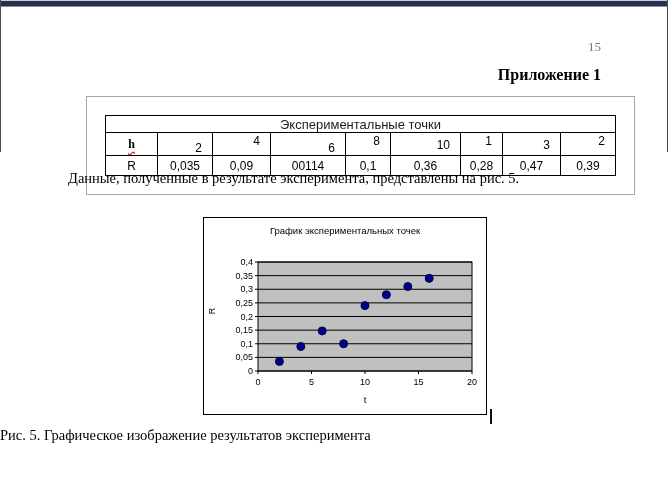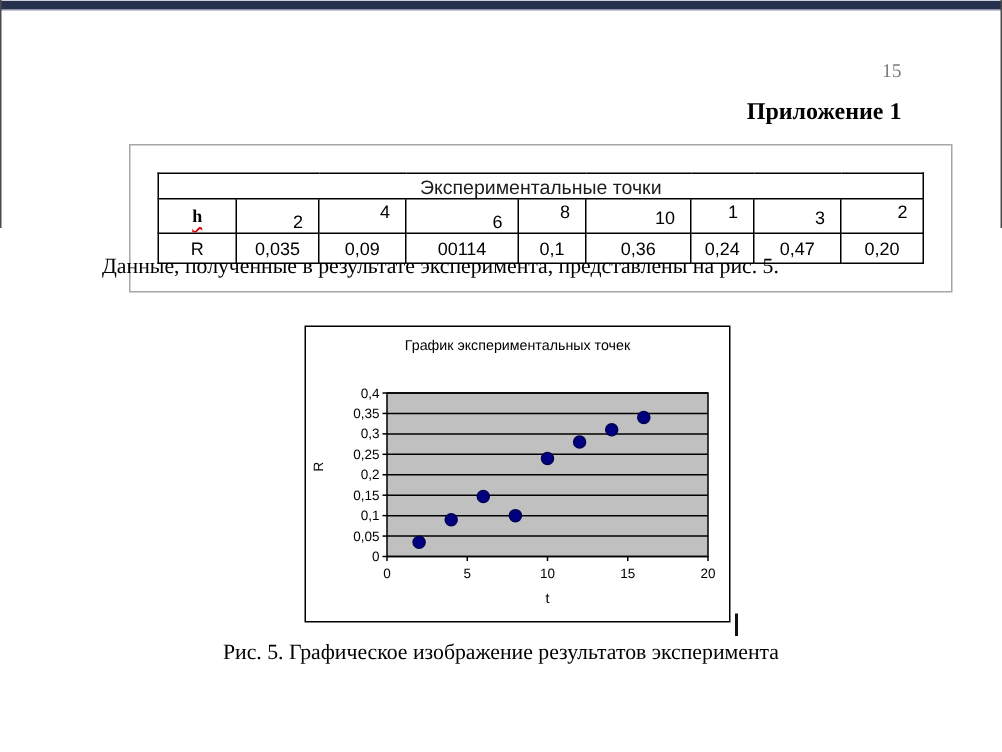--- a/index.html
+++ b/index.html
@@ -40,21 +40,21 @@
   .chart-box { position:absolute; left:203px; top:217px; width:284px; height:198px;
     background:#fff; border:1px solid #000; font-family:"Liberation Sans", sans-serif;padding-left:19px; }
   .chart-title { position:absolute; top:7px; left:0; width:100%; text-align:center;
     font-size:9.5px; color:#000; }
   .plot-svg { position:absolute; left:0; top:0; }
   .x-axis-title { position:absolute; left:54px; top:176px; width:214px; text-align:center; font-size:9.5px; }
   .y-axis-title { position:absolute; left:2px; top:86px; width:16px; height:14px;
     text-align:center; font-size:9px; transform:rotate(-90deg); }
 
   .text-caret { position:absolute; left:490px; top:409px; width:2px; height:15px; background:#111; }
-  .figure-caption { position:absolute; left:0; top:427px; width:668px; text-align:center; font-size:14.5px;font-family:Liberation Serif, serif; }
+  .figure-caption { position:absolute; left:0; top:427px; width:668px; font-size:14.5px;font-family:Liberation Serif, serif; }
 </style>
 </head>
 <body>
 
 <div class="top-edge"></div>
 <div class="side-edge left"></div>
 <div class="side-edge right"></div>
 
 <div class="page-number">15</div>
 <div class="appendix-heading">Приложение 1</div>
@@ -87,23 +87,23 @@
       <td class="va-mid">3</td>
       <td class="va-top">2</td>
     </tr>
     <tr class="row-r">
       <td class="lab lab-r">R</td>
       <td>0,035</td>
       <td>0,09</td>
       <td>00114</td>
       <td>0,1</td>
       <td>0,36</td>
-      <td>0,24</td>
+      <td>0,28</td>
       <td>0,47</td>
-      <td>0,20</td>
+      <td>0,39</td>
     </tr>
   </tbody>
     </table>
 </div>
 
 <div class="body-paragraph">Данные, полученные в результате эксперимента, представлены на рис. 5.</div>
 
 <div class="chart-box">
   <div class="chart-title">График экспериментальных точек</div>
   <svg id="plot-svg" class="plot-svg" width="284" height="198">

